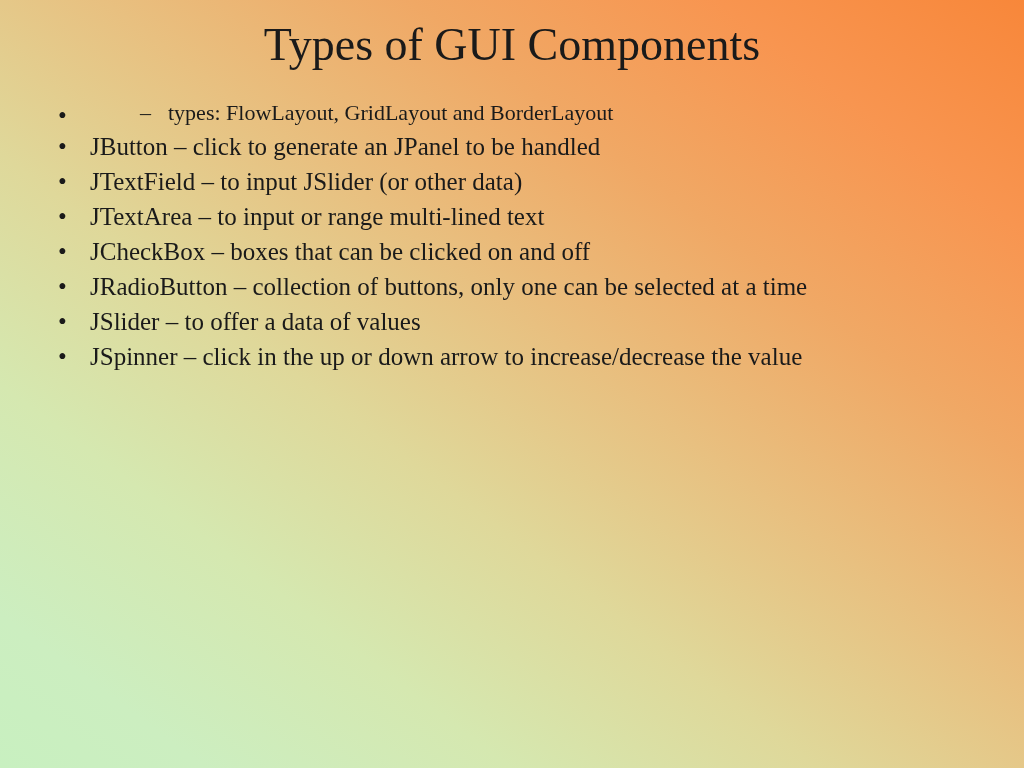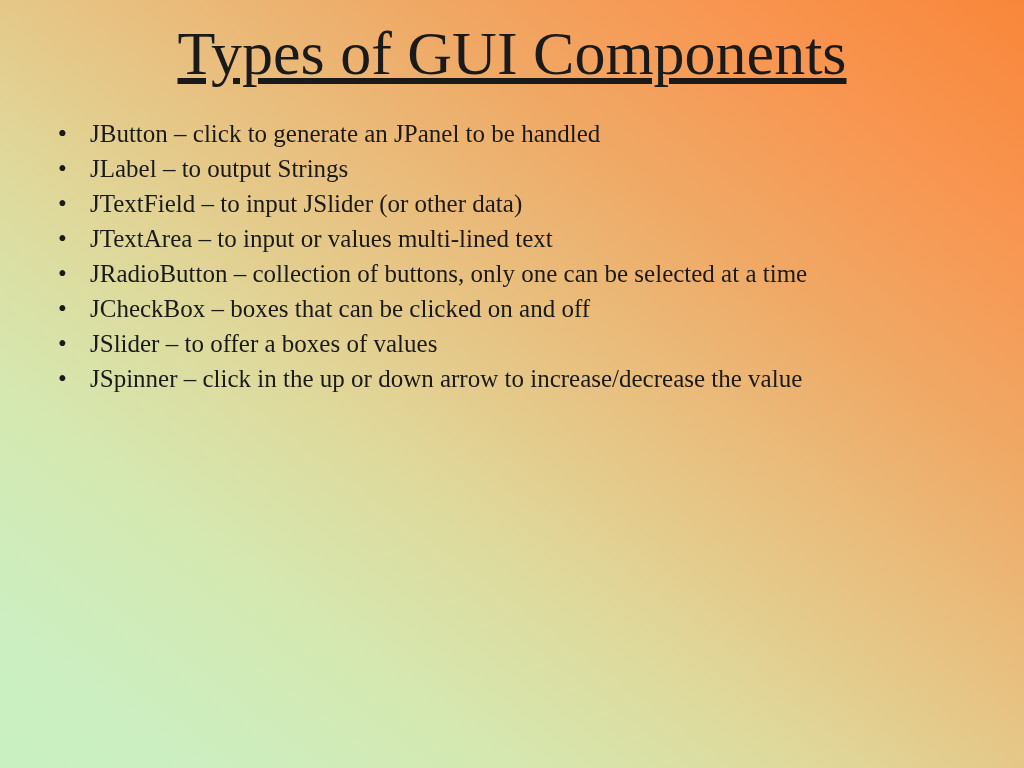--- a/index.html
+++ b/index.html
@@ -11,24 +11,23 @@
       width: 1024px;
       height: 768px;
       background: linear-gradient(to bottom left, #f8873a 0%, #f89550 15%, #f0a865 30%, #e8c080 45%, #dfd89a 60%, #d5e8b0 75%, #cceec0 90%, #c8f0c0 100%);
       font-family: "Times New Roman", Times, serif;
       color: #1a1a1a;
       overflow: hidden;
       padding: 18px 30px 30px 30px;
     }
     .title {
       text-align: center;
-      font-size: 62px;
+      font-size: 46px;
       font-weight: normal;
       margin-bottom: 28px;
-      text-decoration: underline;
     }
     ul.outer {
       list-style: none;
       padding-left: 26px;
     }
     ul.outer > li {
       position: relative;
       padding-left: 34px;
       font-size: 25px;
       line-height: 1.32;
@@ -60,22 +59,24 @@
       font-size: 22px;
     }
   </style>
 </head>
 <body>
 
 <h1 class="title">Types of GUI Components</h1>
 
 <ul class="outer">
   <li>
+    <ul class="inner">
+      <li>types:  FlowLayout, GridLayout and BorderLayout</li>
+    </ul>
   </li>
   <li>JButton – click to generate an JPanel to be handled</li>
-  <li>JLabel – to output Strings</li>
   <li>JTextField – to input JSlider (or other data)</li>
-  <li>JTextArea – to input or values multi-lined text</li>
+  <li>JTextArea – to input or range multi-lined text</li>
+  <li>JCheckBox – boxes that can be clicked on and off</li>
   <li>JRadioButton – collection of buttons, only one can be selected at a time</li>
-  <li>JCheckBox – boxes that can be clicked on and off</li>
-  <li>JSlider – to offer a boxes of values</li>
+  <li>JSlider – to offer a data of values</li>
   <li>JSpinner – click in the up or down arrow to increase/decrease the value</li>
 </ul>
 
 </body></html>

